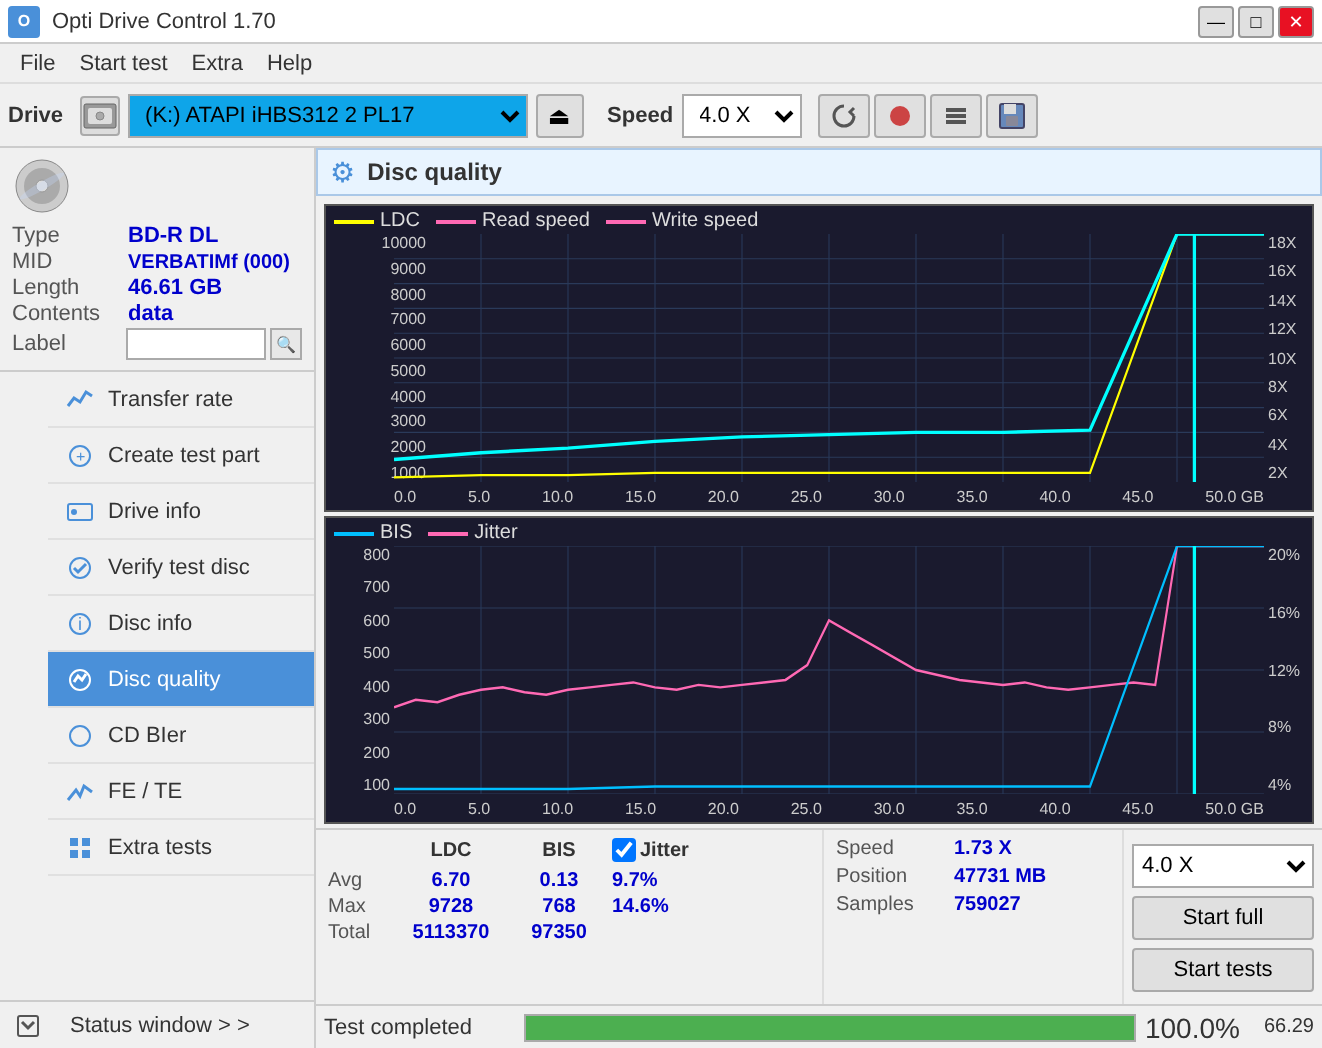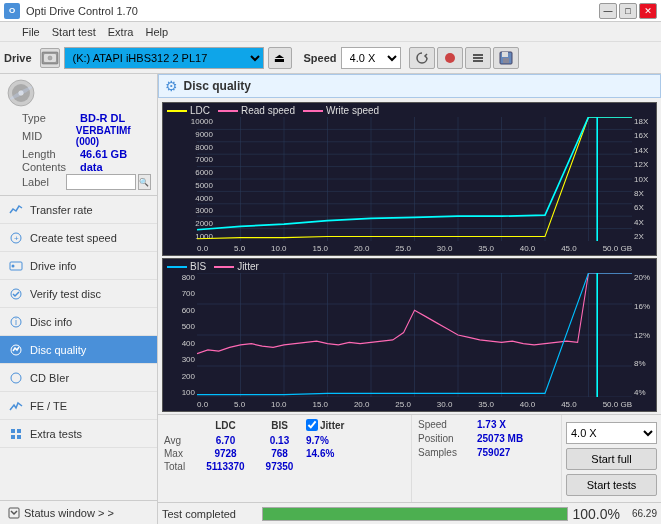--- a/index.html
+++ b/index.html
@@ -8,21 +8,21 @@
     
     .title-bar { height: 22px; background: #fff; display: flex; align-items: center; justify-content: space-between; padding: 0 4px; border-bottom: 1px solid #ccc; }
     .title-bar-left { display: flex; align-items: center; gap: 6px; }
     .title-bar-icon { width: 16px; height: 16px; background: #4a90d9; border-radius: 2px; display: flex; align-items: center; justify-content: center; color: white; font-size: 8px; font-weight: bold; }
     .title-text { font-size: 11px; color: #333; }
     .title-controls { display: flex; gap: 2px; }
     .title-btn { width: 18px; height: 16px; background: #e0e0e0; border: 1px solid #999; border-radius: 2px; cursor: pointer; display: flex; align-items: center; justify-content: center; font-size: 9px; }
     .title-btn.close { background: #e81123; color: white; }
     
     
-    .menu-bar { height: 20px; background: #f0f0f0; display: flex; align-items: center; padding: 0 16px; border-bottom: 1px solid #ddd; }
+    .menu-bar { height: 20px; background: #f0f0f0; display: flex; align-items: center; padding: 0 4px; border-bottom: 1px solid #ddd; }
     .menu-item { padding: 2px 6px; font-size: 11px; cursor: pointer; color: #333; }
     
     
     .drive-bar { height: 32px; background: #f0f0f0; display: flex; align-items: center; padding: 2px 4px; border-bottom: 1px solid #ccc; gap: 4px; }
     .drive-label { font-size: 11px; font-weight: bold; color: #333; margin-right: 4px; }
     .drive-icon { width: 20px; height: 20px; background: #ddd; border: 1px solid #aaa; border-radius: 2px; display: flex; align-items: center; justify-content: center; font-size: 10px; }
     .drive-select { height: 22px; border: 1px solid #aaa; background: #0ea5e9; font-size: 11px; padding: 0 4px; min-width: 200px; }
     .eject-btn { width: 24px; height: 22px; background: #e0e0e0; border: 1px solid #aaa; border-radius: 2px; cursor: pointer; display: flex; align-items: center; justify-content: center; font-size: 12px; }
     .speed-label { font-size: 11px; font-weight: bold; color: #333; margin-left: 8px; }
     .speed-select { height: 22px; border: 1px solid #aaa; background: white; font-size: 11px; padding: 0 4px; min-width: 60px; }
@@ -35,32 +35,32 @@
     
     
     .sidebar { width: 158px; background: #f0f0f0; border-right: 1px solid #ccc; display: flex; flex-direction: column; flex-shrink: 0; }
     
     
     .disc-section { padding: 4px 6px; border-bottom: 1px solid #ccc; }
     .disc-header { display: flex; align-items: center; gap: 4px; margin-bottom: 4px; }
     .disc-icon { width: 30px; height: 30px; }
     .disc-icon svg { width: 30px; height: 30px; }
     .disc-info-row { display: flex; align-items: center; margin: 1px 0; }
-    .disc-info-label { width: 58px; color: #555; font-size: 11px; margin-left: 16px; }
+    .disc-info-label { width: 58px; color: #555; font-size: 11px; }
     .disc-info-value { color: #0000cc; font-size: 11px; font-weight: bold; }
     .disc-info-value.data { color: #0000cc; }
     .label-input { width: 70px; height: 16px; border: 1px solid #aaa; font-size: 10px; padding: 0 2px; }
     .label-icon-btn { width: 16px; height: 16px; background: #e8e8e8; border: 1px solid #aaa; cursor: pointer; display: flex; align-items: center; justify-content: center; font-size: 8px; margin-left: 2px; }
     
     
-    .nav-items { flex: 1; }
+    .nav-items { flex: 1; padding-left: 24px; }
     .nav-item { height: 28px; display: flex; align-items: center; padding: 0 8px; cursor: pointer; font-size: 11px; color: #333; border-bottom: 1px solid #e0e0e0; gap: 6px; }
     .nav-item.active { background: #4a90d9; color: white; }
     .nav-item-icon { width: 16px; height: 16px; display: flex; align-items: center; justify-content: center; font-size: 12px; flex-shrink: 0; }
-    .nav-status { height: 24px; display: flex; align-items: center; padding: 0 8px; cursor: pointer; font-size: 11px; color: #333; border-top: 1px solid #ccc; gap: 4px; }
+    .nav-status { height: 24px; display: flex; align-items: center; padding: 0 8px; cursor: pointer; font-size: 11px; color: #333; border-top: 1px solid #ccc; gap: 15px; }
     
     
     .content { flex: 1; display: flex; flex-direction: column; overflow: hidden; }
     .panel-header { display: flex; align-items: center; gap: 6px; background: #e8f4ff; border: 1px solid #aac8e8; padding: 3px 6px; margin-bottom: 4px; }
     .panel-title { font-size: 12px; font-weight: bold; color: #333; }
     .panel-icon { color: #4a90d9; font-size: 14px; }
     
     
     .chart-legend { position: absolute; top: 2px; left: 4px; display: flex; gap: 8px; z-index: 10; font-size: 10px; }
     .legend-item { display: flex; align-items: center; gap: 3px; }
@@ -190,21 +190,21 @@
         </div>
         <span>Transfer rate</span>
       </div>
       <div class="nav-item">
         <div class="nav-item-icon">
           <svg width="14" height="14" viewBox="0 0 14 14">
               <circle cx="7" cy="7" r="5" fill="none" stroke="#4a90d9" stroke-width="1"></circle>
               <text x="5" y="10" font-size="8" fill="#4a90d9">+</text>
             </svg>
         </div>
-        <span>Create test speed</span>
+        <span>Create test part</span>
       </div>
       <div class="nav-item">
         <div class="nav-item-icon">
           <svg width="14" height="14" viewBox="0 0 14 14">
               <rect x="1" y="3" width="12" height="8" rx="1" fill="none" stroke="#4a90d9" stroke-width="1"></rect>
               <circle cx="4" cy="7" r="1.5" fill="#4a90d9"></circle>
             </svg>
         </div>
         <span>Drive info</span>
       </div>
@@ -476,21 +476,21 @@
         </div>
       </div>
 
       <div style="width:150px; padding:4px 6px; border-left:1px solid #ddd; display:flex; flex-direction:column; gap:3px;">
         <div style="display:flex; align-items:center; gap:4px;">
           <span style="font-size:10px; color:#555; width:55px;">Speed</span>
           <span style="font-size:10px; color:#0000cc; font-weight:bold;">1.73 X</span>
         </div>
         <div style="display:flex; align-items:center; gap:4px;">
           <span style="font-size:10px; color:#555; width:55px;">Position</span>
-          <span style="font-size:10px; color:#0000cc; font-weight:bold;">25073 MB</span>
+          <span style="font-size:10px; color:#0000cc; font-weight:bold;">47731 MB</span>
         </div>
         <div style="display:flex; align-items:center; gap:4px;">
           <span style="font-size:10px; color:#555; width:55px;">Samples</span>
           <span style="font-size:10px; color:#0000cc; font-weight:bold;">759027</span>
         </div>
       </div>
 
       <div style="width:100px; padding:4px; border-left:1px solid #ddd; display:flex; flex-direction:column; gap:4px; justify-content:center;">
         <select style="height:22px; border:1px solid #aaa; background:white; font-size:11px; width:100%;">
           <option>4.0 X</option>

